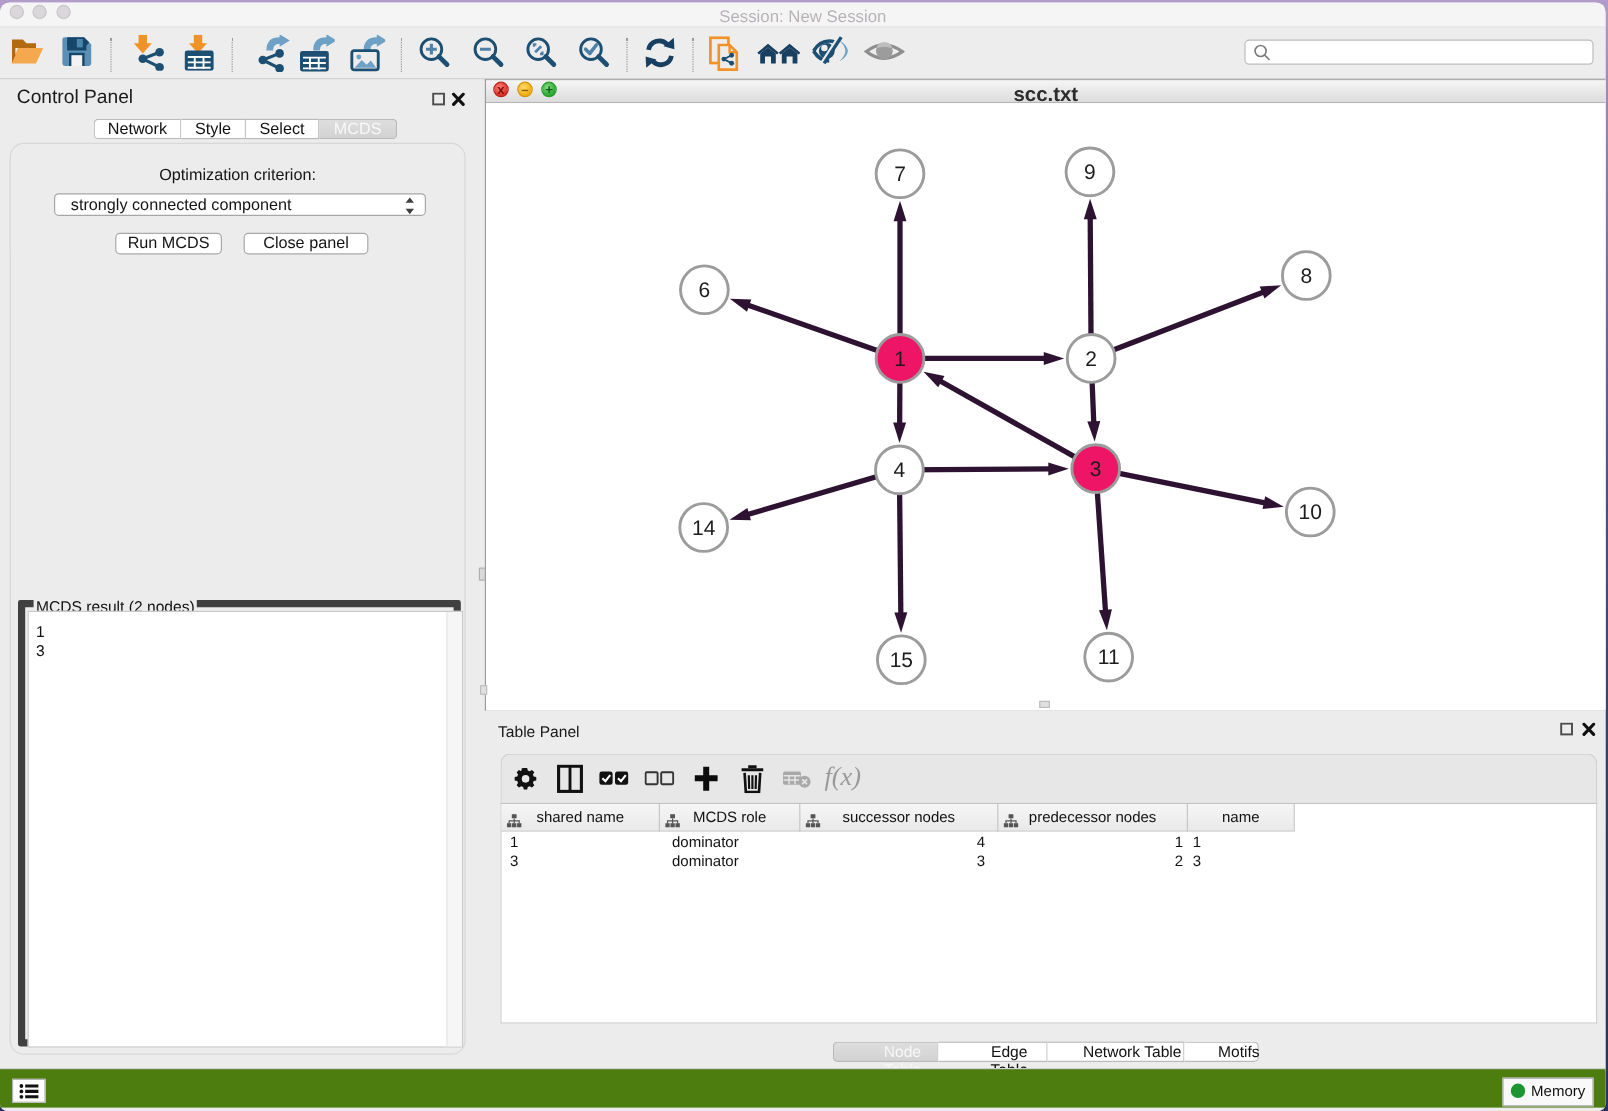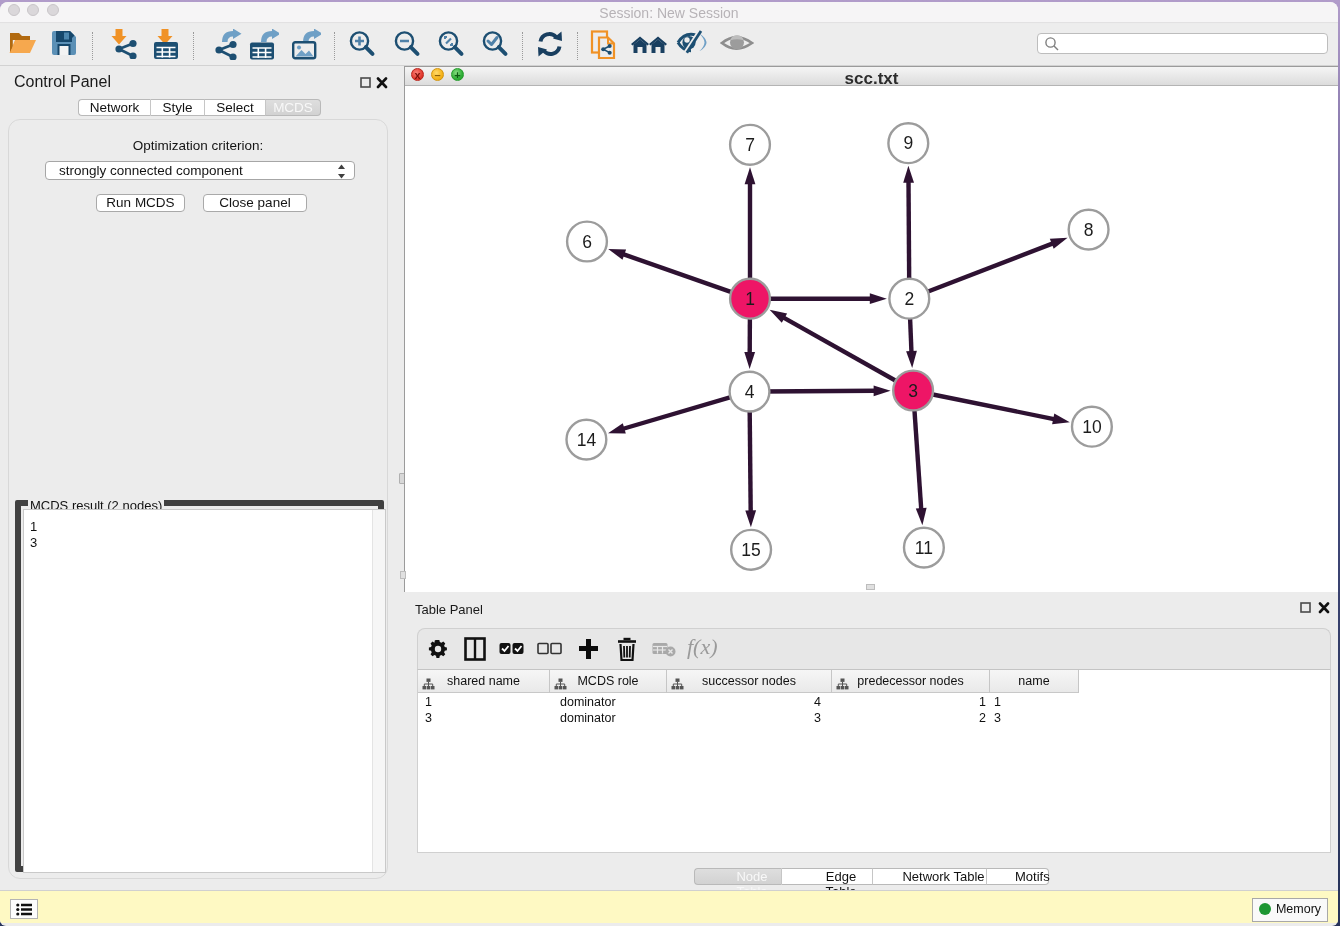--- a/index.html
+++ b/index.html
@@ -45,21 +45,21 @@
 #tp-title { position:absolute; left:11px; top:5px; font-size:13px; color:#1a1a1a; }
 #tp-toolbar { position:absolute; left:13px; top:31px; width:914px; height:41px; background:#e7e7e7; border:1px solid #d0d0d0; border-bottom:none; border-radius:8px 8px 0 0; }
 #tp-grid { position:absolute; left:13px; top:72px; width:914px; height:184px; background:#fff; border:1px solid #d0d0d0; border-top:1px solid #c4c4c4; }
 #tp-header { position:absolute; left:0; top:0; width:660px; height:23px; background:linear-gradient(#f6f6f6,#e9e9e9); border-bottom:1px solid #c8c8c8; font-size:12.5px; color:#111; }
 .th { position:absolute; top:0; height:23px; border-right:1px solid #c6c6c6; text-align:center; line-height:23px; }
 .trow { position:absolute; font-size:12.5px; color:#111; height:16px; line-height:16px; }
 #tp-tabs { left:290px; top:271px; }
 #tp-tabs > div { font-size:13px;padding-left:28px; }
 
 
-#statusbar { position:absolute; left:0; top:888px; width:1338px; height:33px; background:#fef9c3; border-top:1px solid #d0d0d0; }
+#statusbar { position:absolute; left:0; top:888px; width:1338px; height:33px; background:#4d7c0f; border-top:1px solid #d0d0d0; }
 #listbtn { position:absolute; left:10px; top:8px; width:28px; height:20px; background:#fdfdfd; border:1px solid #b4b4b4; }
 #membtn { position:absolute; right:10px; top:7px; width:76px; height:24px; background:#f9f9f9; border:1px solid #a8a8a8; font-size:12.5px; color:#111; line-height:21px; text-align:center; }
 </style>
 </head>
 <body>
 <div id="app">
   <div id="titlebar">
     <div class="tl" style="left:8px"></div>
     <div class="tl" style="left:27px"></div>
     <div class="tl" style="left:47px"></div>
@@ -234,21 +234,21 @@
     <div id="cp">
       <div id="cp-title">Control Panel</div>
       <svg style="position:absolute; left:360px; top:10px" width="30" height="12" viewBox="0 0 30 12">
 <rect x="1" y="1" width="9" height="9" fill="none" stroke="#4a4a4a" stroke-width="1.6"></rect>
 <path d="M18 1.5 L26 10 M26 1.5 L18 10" stroke="#111" stroke-width="2.6" stroke-linecap="round"></path>
 </svg>
       <div class="seg" id="cp-tabs">
         <div style="width:73px">Network</div>
         <div style="width:54px">Style</div>
         <div style="width:61px">Select</div>
-        <div style="width:55px" class="sel">MCDS</div>
+        <div style="width:65px" class="sel">MCDS</div>
       </div>
       <div id="cp-content">
         <div id="opt-label">Optimization criterion:</div>
         <div id="dropdown">strongly connected component<svg style="position:absolute; right:8px; top:2px" width="9" height="15" viewBox="0 0 9 15">
 <path d="M4.5 0.5 L8 5 L1 5 Z" fill="#3f3f3f"></path>
 <path d="M4.5 14.5 L8 10 L1 10 Z" fill="#3f3f3f"></path>
 </svg></div>
         <div class="btn" style="left:87px; top:74px; width:89px">Run MCDS</div>
         <div class="btn" style="left:194px; top:74px; width:104px">Close panel</div>
         <div id="groupbox">

